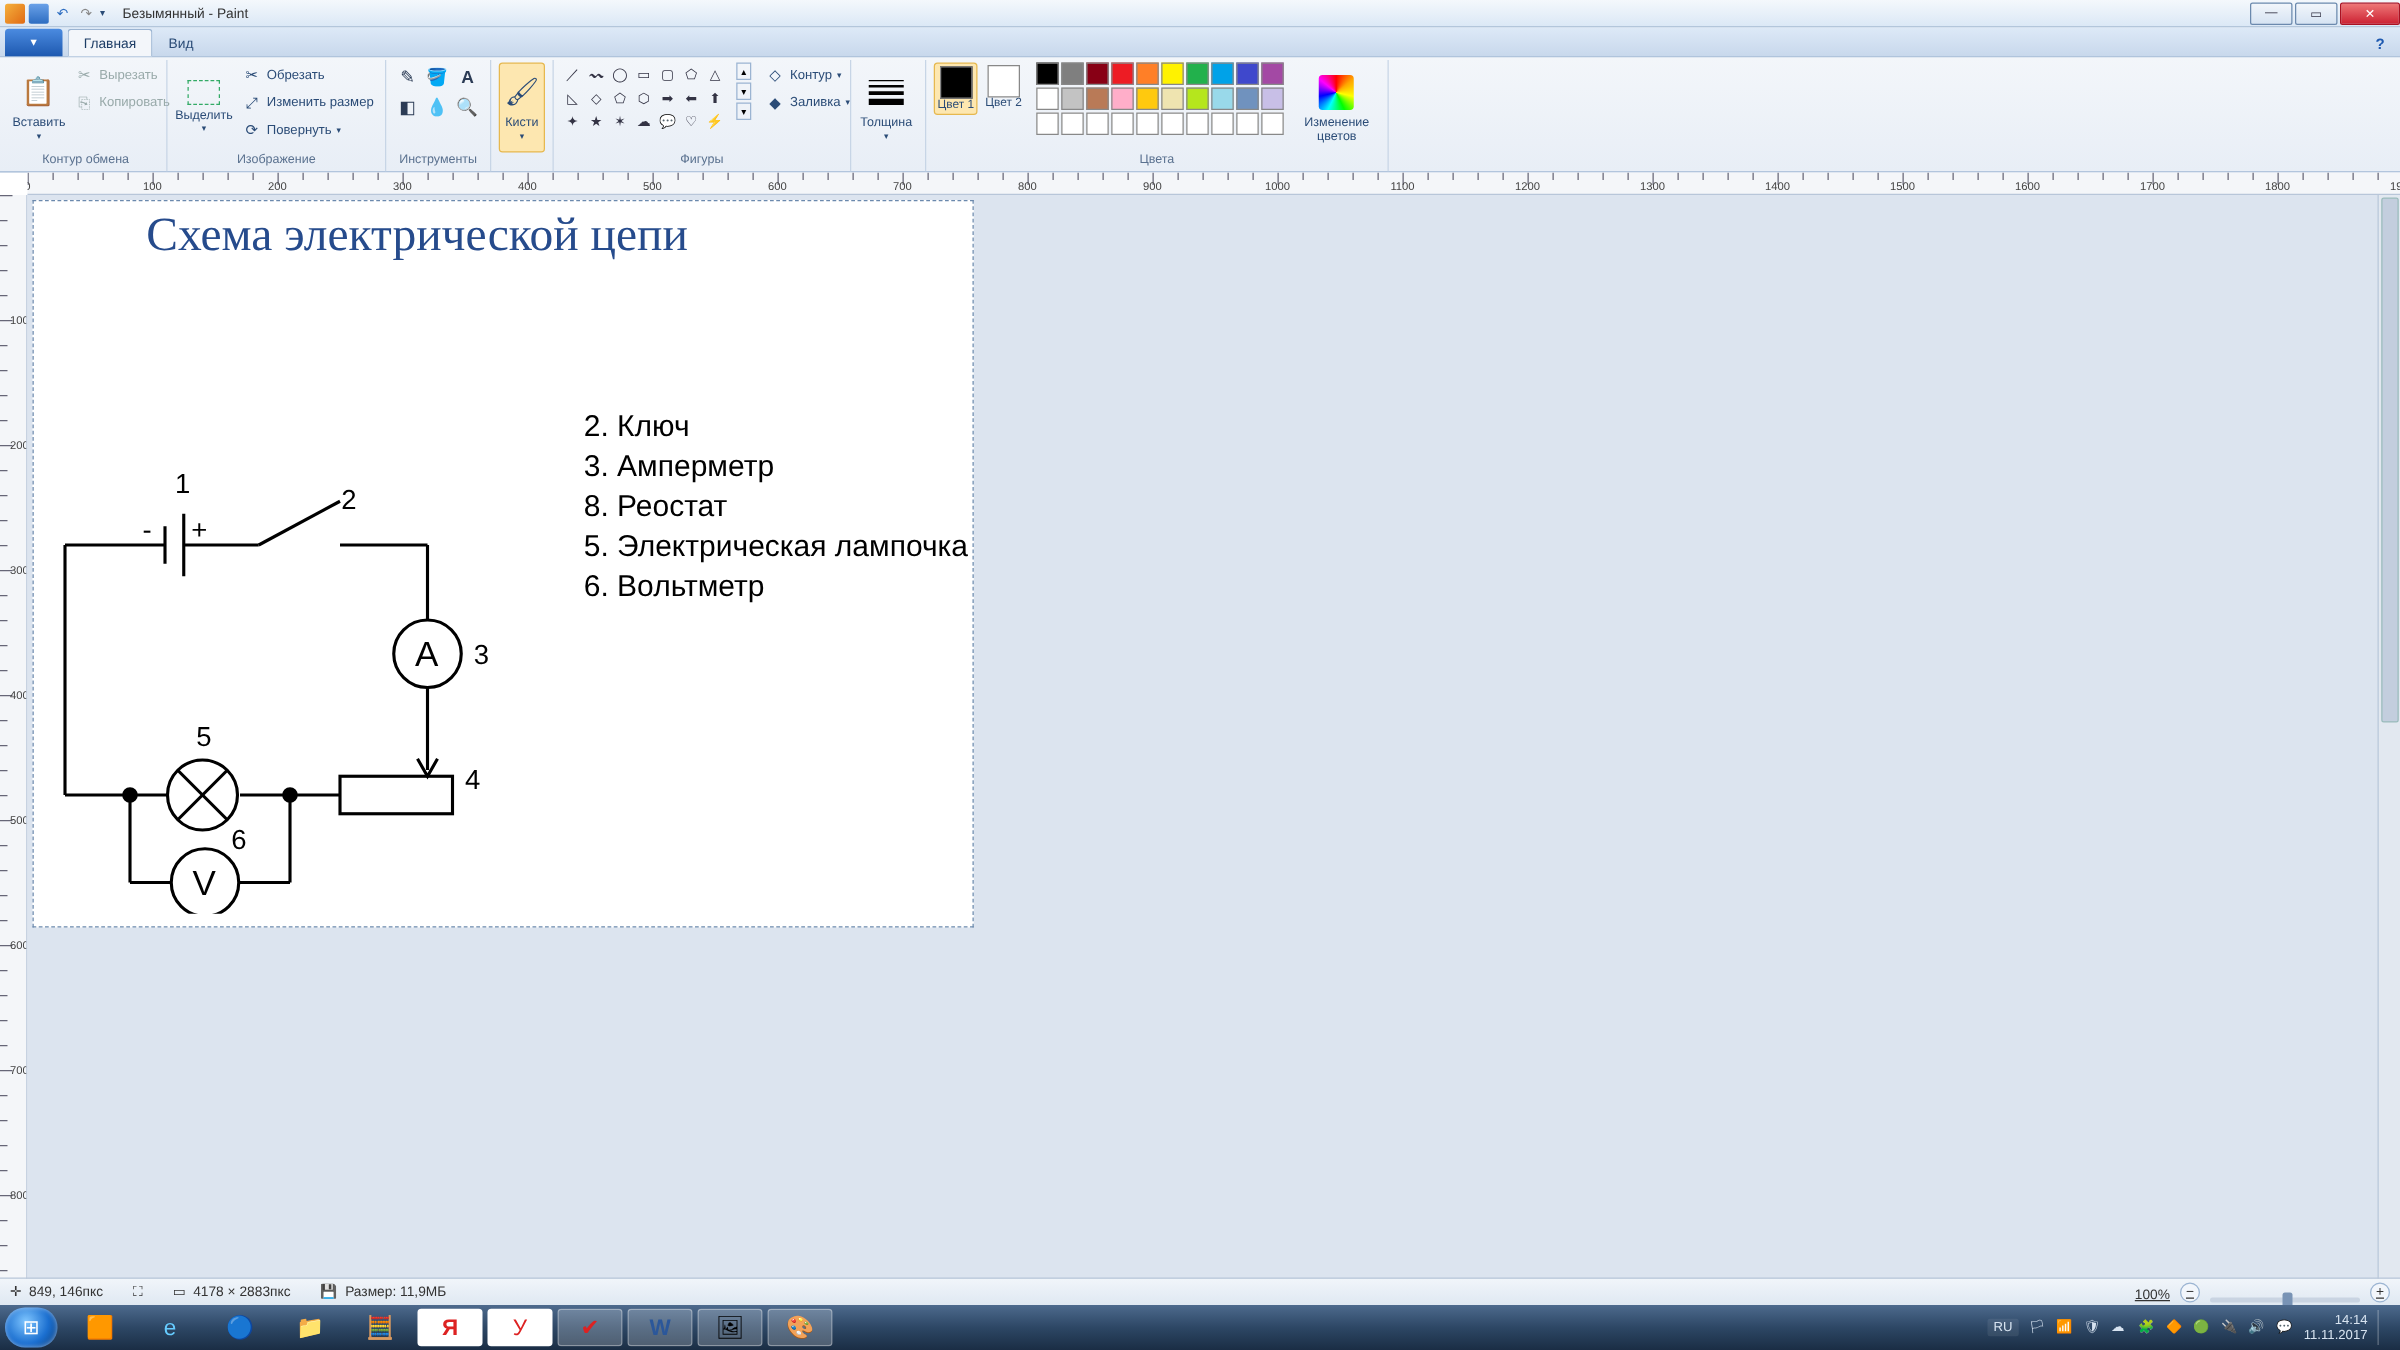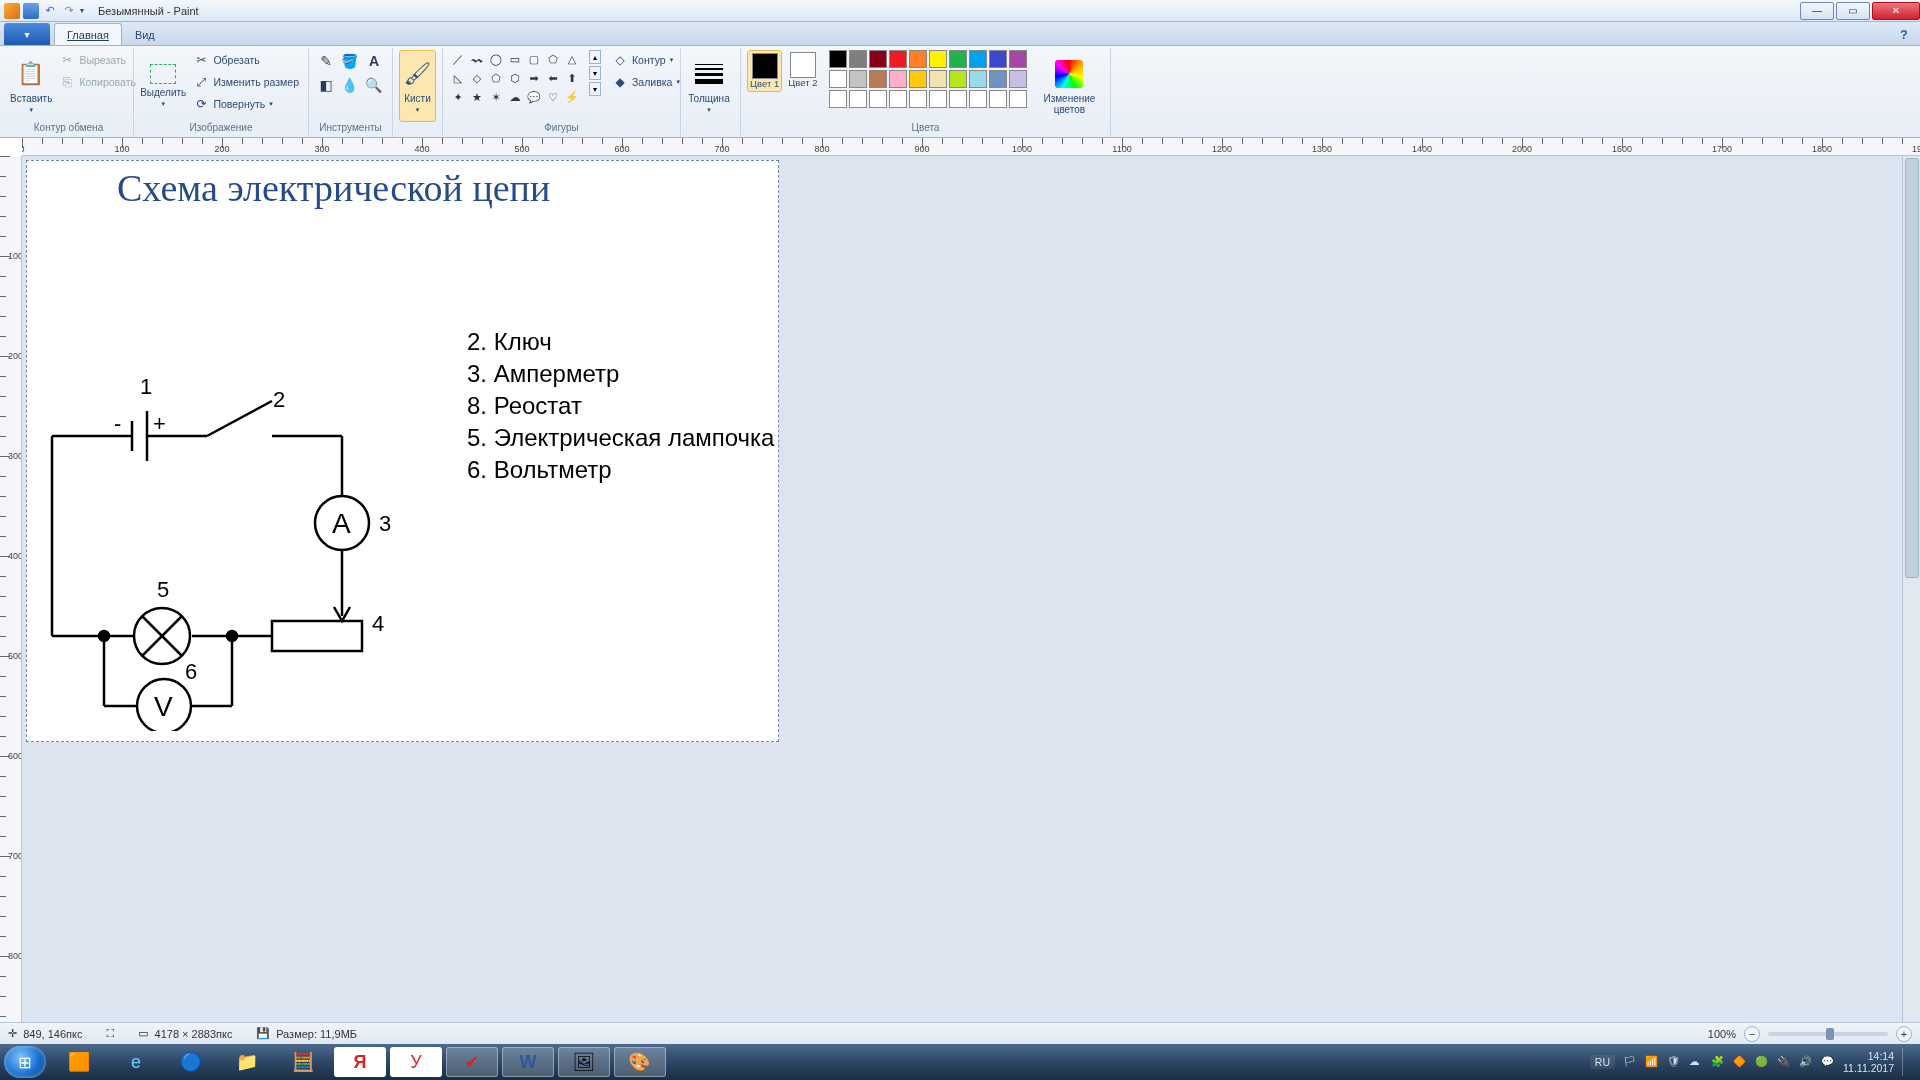--- a/index.html
+++ b/index.html
@@ -11,21 +11,21 @@
 .title-bar .qat-ico { width: 16px; height: 16px; border-radius: 2px; display: inline-block; }
 .title-bar .title-text { margin-left: 10px; color: #333; }
 .title-bar .win-controls { margin-left: auto; display: flex; }
 .title-bar .win-btn { width: 34px; height: 18px; border: 1px solid #6b89ad; border-radius: 2px; margin-left: 2px; display: flex; align-items: center; justify-content: center; font-size: 10px; background: linear-gradient(#f2f6fb,#d6e3f2); color:#334; }
 .title-bar .win-btn.close { background: linear-gradient(#e77,#c23); color: #fff; border-color:#a12; width:48px; }
 
 
 .tabs-row { height: 24px; background: linear-gradient(to bottom,#dde9f7,#c8d8ec); display: flex; align-items: flex-end; padding-left: 4px; border-bottom: 1px solid #9bb4d2; }
 .file-btn { width: 46px; height: 22px; background: linear-gradient(#4b8be0,#1e59b0); border-radius: 3px 3px 0 0; display:flex; align-items:center; justify-content:center; color:#fff; font-size:10px; margin-right:4px; }
 .tab { height: 22px; padding: 0 12px; font-size: 11px; color: #2b4c77; display:flex; align-items:center; border:1px solid transparent; border-bottom:none; cursor:default; }
-.tab.active { background: #f3f6fa; border-color:#9bb4d2; border-radius:3px 3px 0 0; color:#1d3d66;text-decoration:underline; }
+.tab.active { background: #f3f6fa; border-color:#9bb4d2; border-radius:3px 3px 0 0; color:#1d3d66; }
 .help-btn { margin-left:auto; width:20px; height:20px; color:#1e59b0; font-weight:bold; display:flex; align-items:center; justify-content:center; margin-right:6px; font-size:12px; }
 
 
 .ribbon { height: 92px; background: linear-gradient(to bottom,#f3f6fa 0%,#e8eef6 100%); border-bottom:1px solid #9bb4d2; display:flex; padding: 2px 4px 0; }
 .group { border-right:1px solid #c7d5e6; padding: 2px 6px 0; display:flex; flex-direction:column; position:relative; }
 .group-label { font-size:10px; color:#5a718f; text-align:center; height:16px; line-height:14px; position:absolute; bottom:0; left:0; right:0; }
 .group-body { flex:1; display:flex; align-items:flex-start; gap:4px; padding-bottom:16px; }
 
 .big-btn { display:flex; flex-direction:column; align-items:center; justify-content:center; width:50px; height:72px; font-size:10px; color:#2b4c77; text-align:center; line-height:11px; border-radius:3px; }
 .big-btn .ico { width:32px; height:32px; margin-bottom:3px; display:flex; align-items:center; justify-content:center; font-size:22px; }
@@ -75,21 +75,21 @@
 
 .circuit { position:absolute; left:10px; top:110px; }
 
 
 .scroll-h { position:absolute; left:22px; right:18px; bottom:0; height:18px; background:#e2e8f0; border-top:1px solid #b8c6d9; }
 .scroll-h .thumb { position:absolute; left:2px; top:2px; height:14px; width:420px; background:#c3cede; border:1px solid #9bb; border-radius:2px; }
 .scroll-v { position:absolute; right:0; top:0; bottom:18px; width:18px; background:#e2e8f0; border-left:1px solid #b8c6d9; }
 .scroll-v .thumb { position:absolute; top:2px; left:2px; width:14px; height:420px; background:#c3cede; border:1px solid #9bb; border-radius:2px; }
 .status { position:absolute; left:0; right:0; bottom:36px; height:22px; background:linear-gradient(#f1f5fa,#dfe8f2); border-top:1px solid #b8c6d9; display:flex; align-items:center; font-size:11px; color:#333; padding:0 8px; gap:24px; }
 .status .spacer { flex:1; }
-.status .zoom { display:flex; align-items:center; gap:8px; }
+.status .zoom { display:flex; align-items:flex-end; gap:8px;text-decoration:underline; }
 .zoom-track { width:120px; height:4px; background:#c9d4e2; position:relative; border-radius:2px; }
 .zoom-thumb { position:absolute; top:-4px; left:58px; width:8px; height:12px; background:#7893b5; border-radius:2px; }
 .zoom-btn { width:16px; height:16px; border:1px solid #9bb4d2; border-radius:8px; display:flex; align-items:center; justify-content:center; font-size:11px; background:#f2f6fb; }
 
 
 .taskbar { position:absolute; left:0; right:0; bottom:0; height:36px; background:linear-gradient(to bottom,#4d6a8d 0%, #2d4765 50%, #1a2d44 100%); display:flex; align-items:center; padding:0 4px; }
 .start-orb { width:42px; height:32px; border-radius:16px; background: radial-gradient(circle at 40% 35%, #7fc6ff, #1b6fd0 55%, #0b3b75); display:flex; align-items:center; justify-content:center; color:#fff; font-size:16px; margin-right:6px; box-shadow:0 0 4px #fff8 inset; }
 .task-btn { width:52px; height:30px; margin:0 2px; border-radius:3px; display:flex; align-items:center; justify-content:center; font-size:18px; }
 .task-btn.active { background: rgba(255,255,255,0.22); box-shadow: inset 0 0 0 1px rgba(255,255,255,0.35); }
 .tray { margin-left:auto; display:flex; align-items:center; gap:8px; color:#d7e3f0; font-size:10.5px; padding-right:6px; }
@@ -413,21 +413,21 @@
     <div class="tick" style="left: 1340px;"></div>
     <div class="tick" style="left: 1360px;"></div>
     <div class="tick" style="left: 1380px;"></div>
     <div class="tick major" style="left: 1400px;"></div>
     <div class="tick-label" style="left: 1400px;">1400</div>
     <div class="tick" style="left: 1420px;"></div>
     <div class="tick" style="left: 1440px;"></div>
     <div class="tick" style="left: 1460px;"></div>
     <div class="tick" style="left: 1480px;"></div>
     <div class="tick major" style="left: 1500px;"></div>
-    <div class="tick-label" style="left: 1500px;">2000</div>
+    <div class="tick-label" style="left: 1500px;">1500</div>
     <div class="tick" style="left: 1520px;"></div>
     <div class="tick" style="left: 1540px;"></div>
     <div class="tick" style="left: 1560px;"></div>
     <div class="tick" style="left: 1580px;"></div>
     <div class="tick major" style="left: 1600px;"></div>
     <div class="tick-label" style="left: 1600px;">1600</div>
     <div class="tick" style="left: 1620px;"></div>
     <div class="tick" style="left: 1640px;"></div>
     <div class="tick" style="left: 1660px;"></div>
     <div class="tick" style="left: 1680px;"></div>

